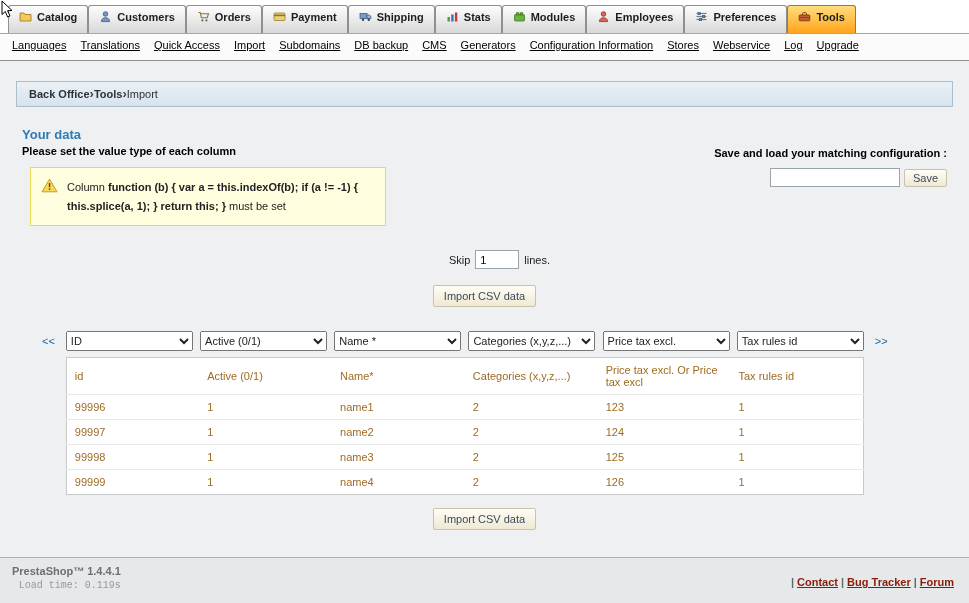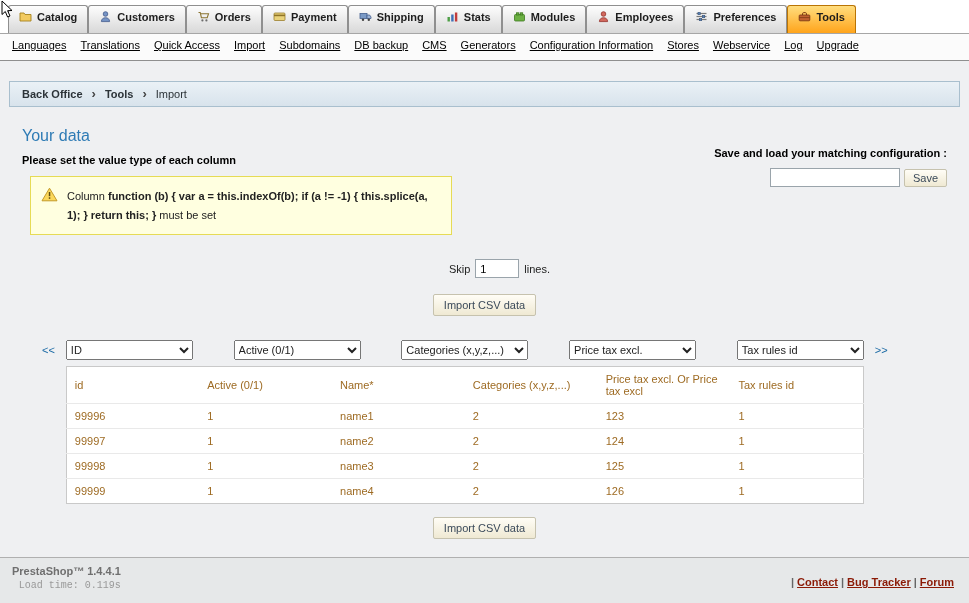--- a/index.html
+++ b/index.html
@@ -27,31 +27,31 @@
   .tab svg { display:block; }
   
   .subnav {
     background:#fbfbfb; border-bottom:1px solid #8f8f8f;
     padding:5px 10px 9px 12px; flex:none; white-space:nowrap;
   }
   .subnav a { color:#000; text-decoration:underline; margin-right:14px; cursor:pointer; }
   
   .content { flex:1; position:relative; }
   .breadcrumb {
-    margin:20px 9px 0; border:1px solid #a9bfce;
+    margin:20px 16px 0; border:1px solid #a9bfce;
     background:linear-gradient(#eaf1f6,#d8e3ec);
-    padding:6px 12px; display:flex; align-items:center; gap:9px; color:#2c3338;
+    padding:6px 12px; display:flex; align-items:center; color:#2c3338;
   }
   .breadcrumb .crumb { font-weight:bold; cursor:pointer; }
   .breadcrumb .crumb.current { font-weight:normal; cursor:default; }
   .breadcrumb .sep { color:#444; font-weight:bold; font-size:13px; line-height:10px; }
-  .section-title { margin:20px 22px 9px; color:#2e7bb5; font-size:16px; font-weight:normal; }
+  .section-title { margin:20px 22px 3px; color:#2e7bb5; font-size:13px; font-weight:bold; }
   .subtitle { margin:0 22px; font-weight:bold; color:#000; }
   .warning-box {
-    position:relative; margin:10px 0 0 30px; width:422px;
+    position:relative; margin:10px 0 0 30px; width:356px;
     background:#ffffe0; border:1px solid #e6db55;
     padding:10px 12px 10px 36px; line-height:1.7; color:#222;
   }
   .warning-box .warn-icon { position:absolute; left:10px; top:10px; }
   .warning-box b { }
   .save-config { position:absolute; top:86px; right:22px; text-align:right; }
   .save-config .sc-label { font-weight:bold; color:#000;margin-left:16px; }
   .save-config .sc-row { margin-top:9px; display:flex; align-items:center; gap:4px; justify-content:flex-end; }
   input[type="text"] {
     border:1px solid #9aa4ab; background:#fff; height:19px; padding:1px 4px;
@@ -248,20 +248,21 @@
     <button class="btn">Import CSV data</button>
   </div>
 
   <div class="table-block">
     <span class="pager">&lt;&lt;</span>
 
     <div class="table-wrap">
       <div class="selects-row">
         <select><option>ID</option></select>
         <select><option>Active (0/1)</option></select>
+        <select><option>Name *</option></select>
         <select><option>Categories (x,y,z,...)</option></select>
         <select><option>Price tax excl.</option></select>
         <select><option>Tax rules id</option></select>
       </div>
 
       <table class="csv">
         <tbody>
             <tr>
           <td>id</td>
           <td>Active (0/1)</td>

